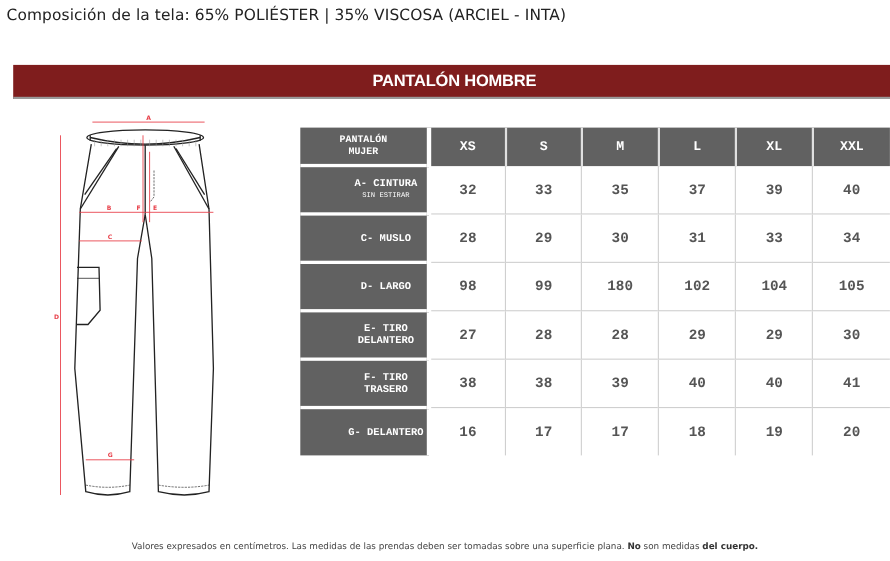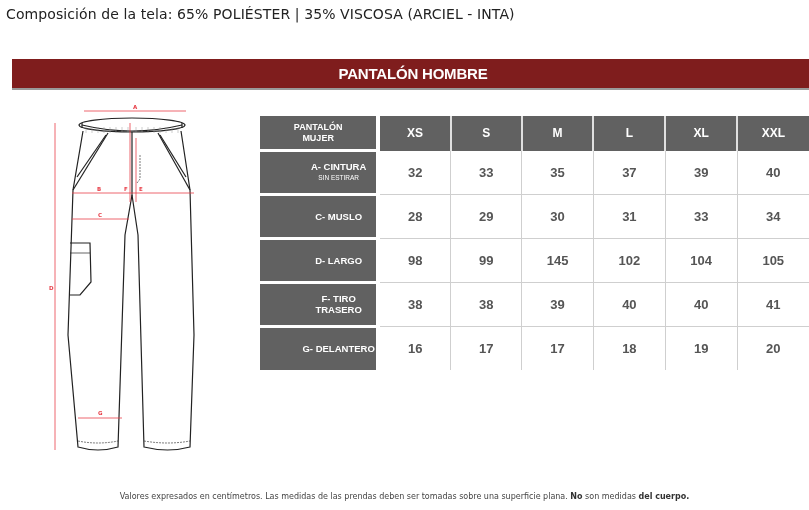--- a/index.html
+++ b/index.html
@@ -1,21 +1,21 @@
 <!DOCTYPE html>
 <html><head>
 <meta charset="utf-8">
 <style>
   html, body { margin:0; padding:0; background:#ffffff; }
   body { width:809px; height:510px; position:relative; overflow:hidden; font-family:"DejaVu Sans", sans-serif; }
   .composition { position:absolute; left:6px; top:6px; font-size:14px; color:#222; letter-spacing:0.1px; font-family:"DejaVu Sans", sans-serif; }
   .title-bar { position:absolute; left:12px; top:59px; width:802px; height:29px; background:#7f1d1d; border-bottom:2px solid #9a9a9a; display:flex; align-items:center; justify-content:center; }
   .title-bar span { color:#fff; font-weight:bold; font-size:15px; font-family:"Liberation Sans", sans-serif; letter-spacing:-0.2px; }
   .diagram { position:absolute; left:40px; top:95px; width:180px; height:380px; }
-  table.sizes { position:absolute; left:260px; top:116px; border-collapse:collapse; font-family:Liberation Sans, sans-serif; }
+  table.sizes { position:absolute; left:273px; top:116px; border-collapse:collapse; font-family:Liberation Mono, monospace; }
   table.sizes th, table.sizes td { padding:0; text-align:center; }
   table.sizes thead th { background:#616161; color:#fff; font-size:12px; font-weight:bold; height:33px; border-right:2px solid #e0e0e0; }
   table.sizes thead th.corner { width:77px; border-right:4px solid #fff; line-height:11px; font-size:9px; }
   table.sizes thead th.size { width:75px; }
   table.sizes thead th.size:last-child { border-right:none; width:76px; }
   table.sizes tbody th { background:#616161; color:#fff; font-size:9.5px; font-weight:bold; width:77px; border-top:3px solid #fff; border-right:4px solid #fff; line-height:11px;padding-left:41px; }
   table.sizes tbody th .sub { display:block; font-size:6.5px; font-weight:normal; }
   table.sizes tbody td { height:43px; font-size:13px; font-weight:bold; color:#555; border-right:1px solid #cfcfcf; border-top:1px solid #cfcfcf; }
   table.sizes tbody td:last-child { border-right:none; }
   table.sizes tbody tr:first-child td { border-top:none; }
@@ -110,24 +110,36 @@
       <td>29</td>
       <td>30</td>
       <td>31</td>
       <td>33</td>
       <td>34</td>
     </tr>
     <tr>
       <th>D- LARGO</th>
       <td>98</td>
       <td>99</td>
-      <td>145</td>
+      <td>180</td>
       <td>102</td>
       <td>104</td>
       <td>105</td>
+    </tr>
+    <tr>
+      <th>
+        <span>E- TIRO</span><br>
+        <span>DELANTERO</span>
+      </th>
+      <td>27</td>
+      <td>28</td>
+      <td>28</td>
+      <td>29</td>
+      <td>29</td>
+      <td>30</td>
     </tr>
     <tr>
       <th>
         <span>F- TIRO</span><br>
         <span>TRASERO</span>
       </th>
       <td>38</td>
       <td>38</td>
       <td>39</td>
       <td>40</td>

